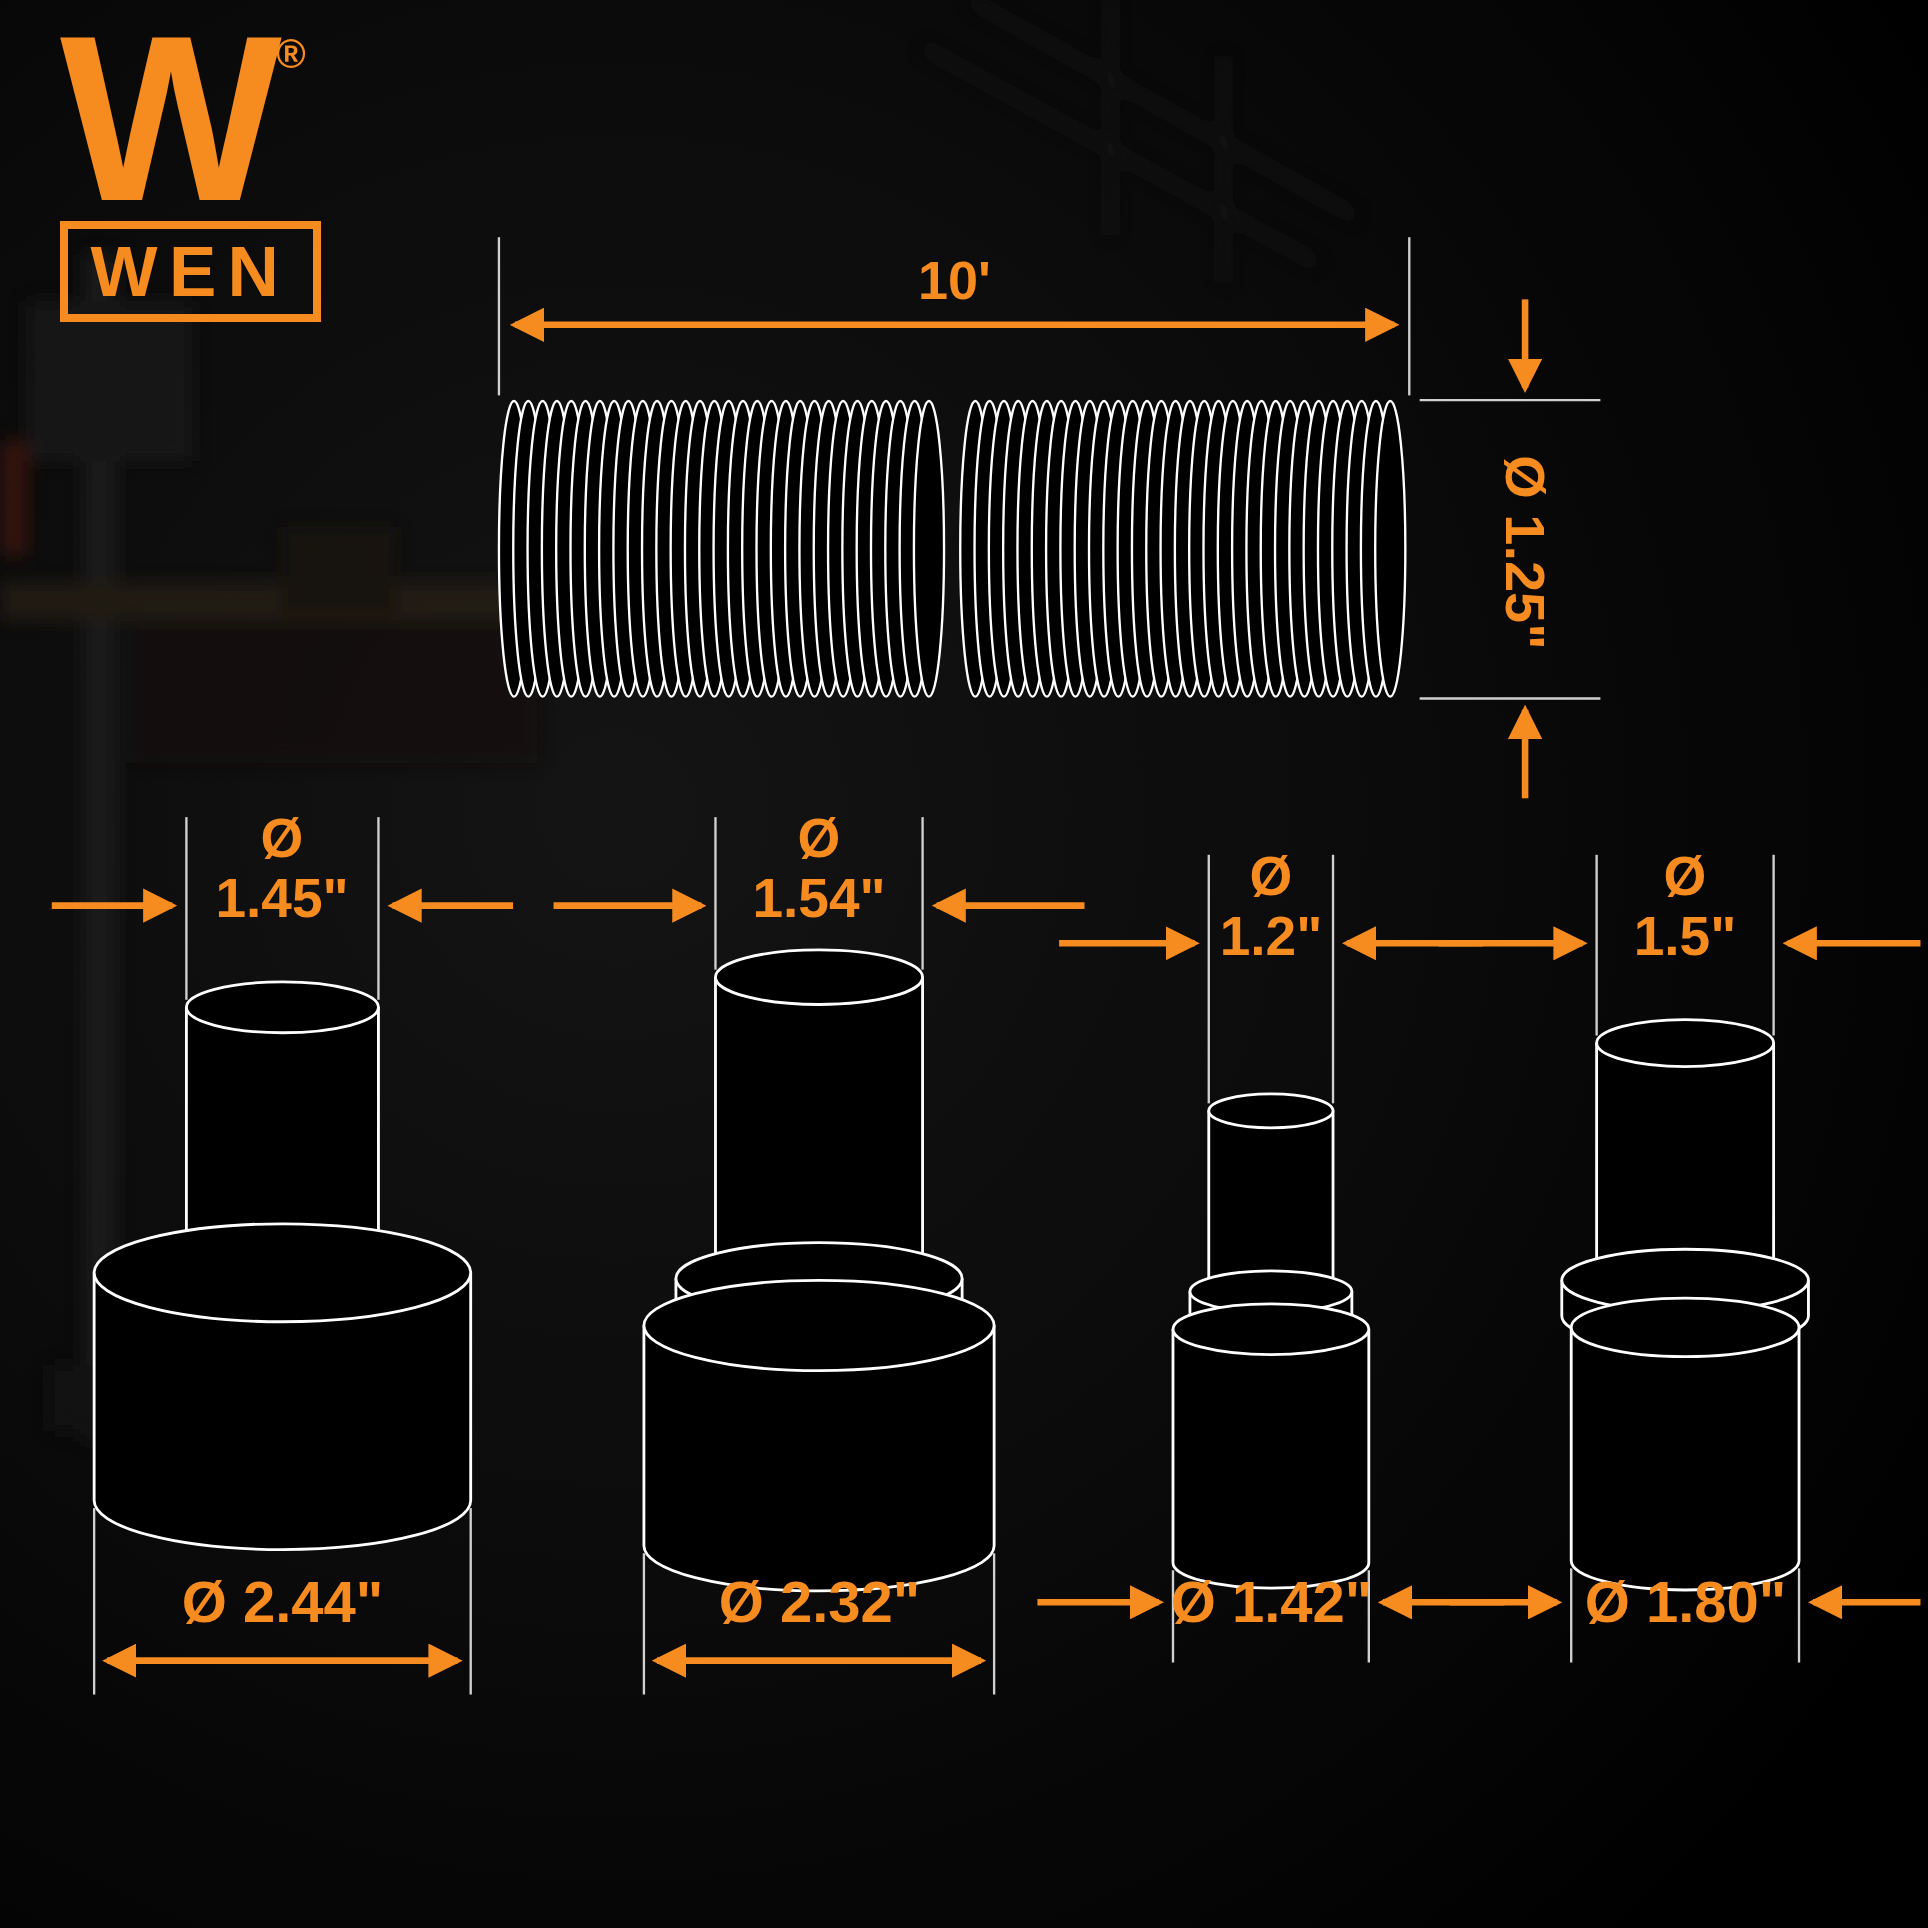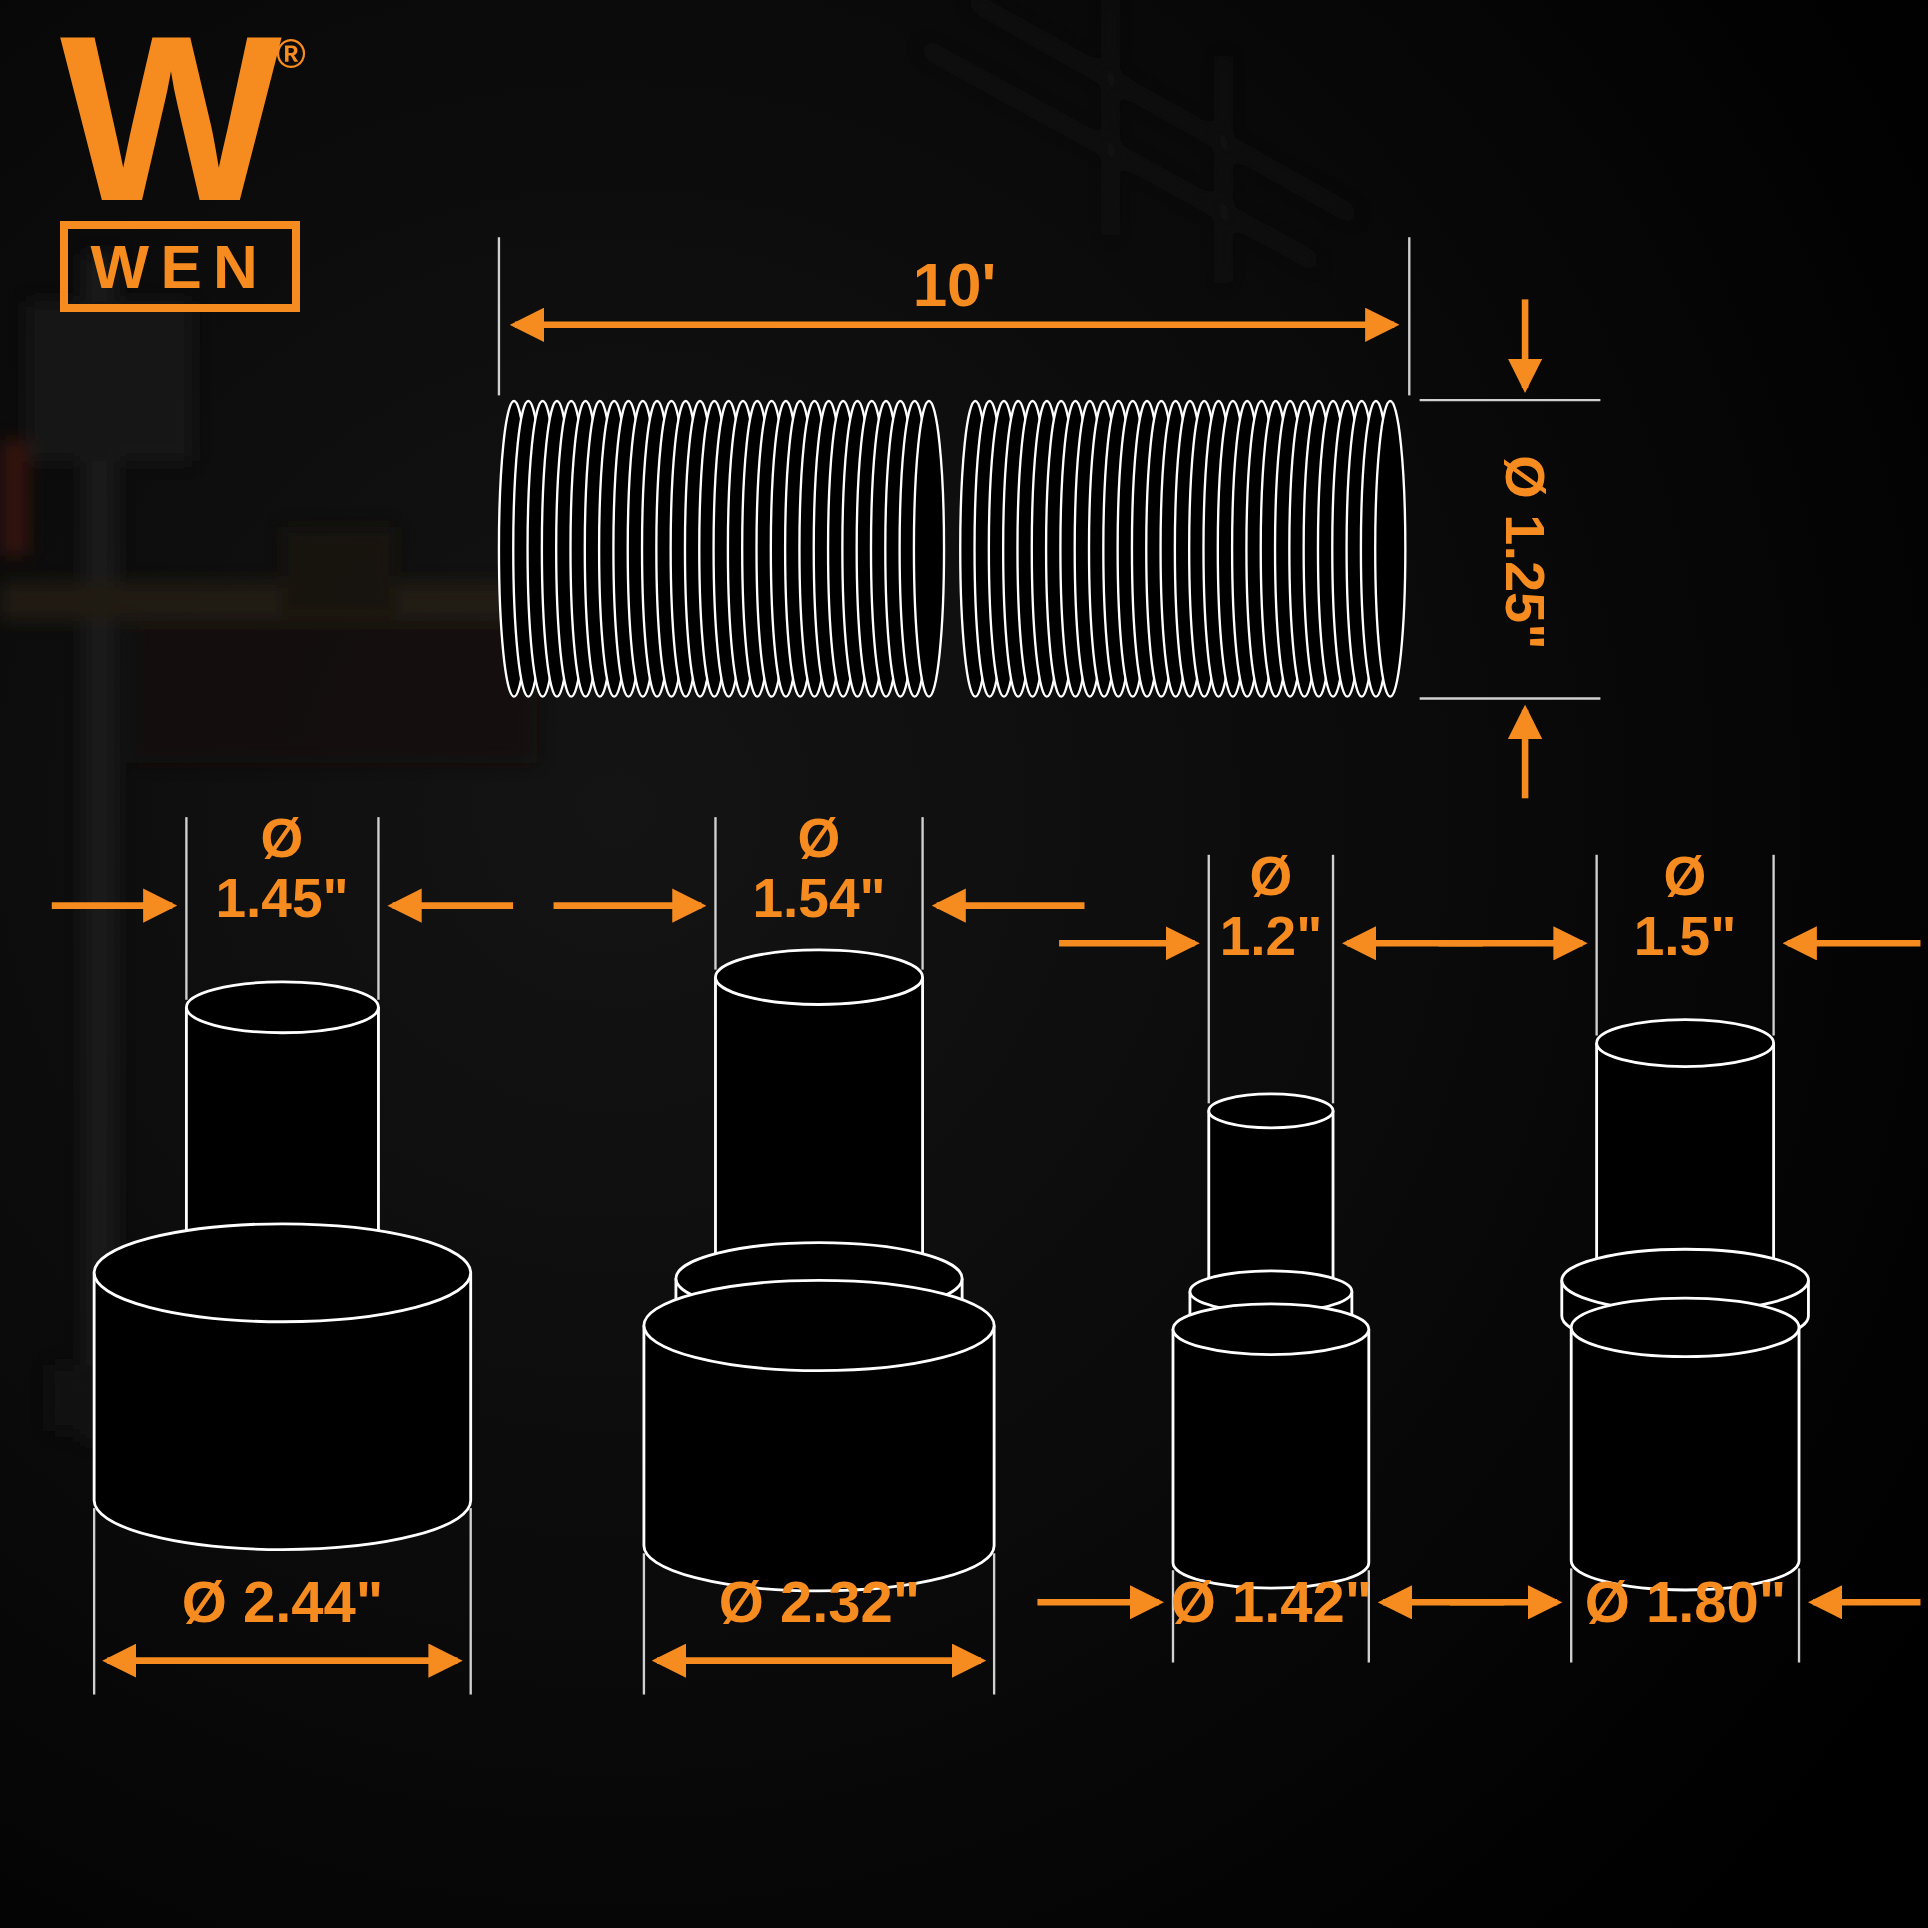--- a/index.html
+++ b/index.html
@@ -12,32 +12,32 @@
   
   .prod{fill:#000;stroke:#fff;stroke-width:3;}
   .rib{fill:#000;stroke:#fff;stroke-width:2.5;}
   .ext{stroke:#e6e6e6;stroke-width:2.5;opacity:.9;}
   .dim{stroke:#F68B1F;stroke-width:7;fill:none;}
   
   .dim-label{
     position:absolute;color:#F68B1F;font-weight:bold;text-align:center;
     white-space:nowrap;
   }
-  .len-label{font-size:62px;}
+  .len-label{font-size:54px;}
   .dia-rot-label{font-size:56px;transform:rotate(90deg);}
   .top-label{font-size:55px;line-height:60px;}
   .bot-label{font-size:58px;line-height:66px;}
   
   .logo{position:absolute;left:60px;top:26px;color:#F68B1F;}
   .logo-w-row{height:186px;line-height:186px;white-space:nowrap;}
   .logo-w{font-weight:900;font-size:235px;letter-spacing:-7.5px;vertical-align:top;line-height:186px;display:inline-block;}
   .logo-reg{font-weight:bold;font-size:40px;vertical-align:top;line-height:56px;display:inline-block;margin-left:1.9px;}
   .logo-box{
     display:inline-block;border:8.5px solid #F68B1F;margin-top:9.4px;
-    padding:1.9px 22.6px;font-weight:900;font-size:62px;letter-spacing:11.3px;
+    padding:1.9px 22.6px;font-weight:900;font-size:71px;letter-spacing:11.3px;
   }
 </style>
 </head>
 <body>
 
 <div class="canvas">
 
   <svg class="layer" width="1928" height="1928" viewBox="0 0 2048 2048">
     <defs>
       <radialGradient id="vig" cx="32%" cy="42%" r="80%">

